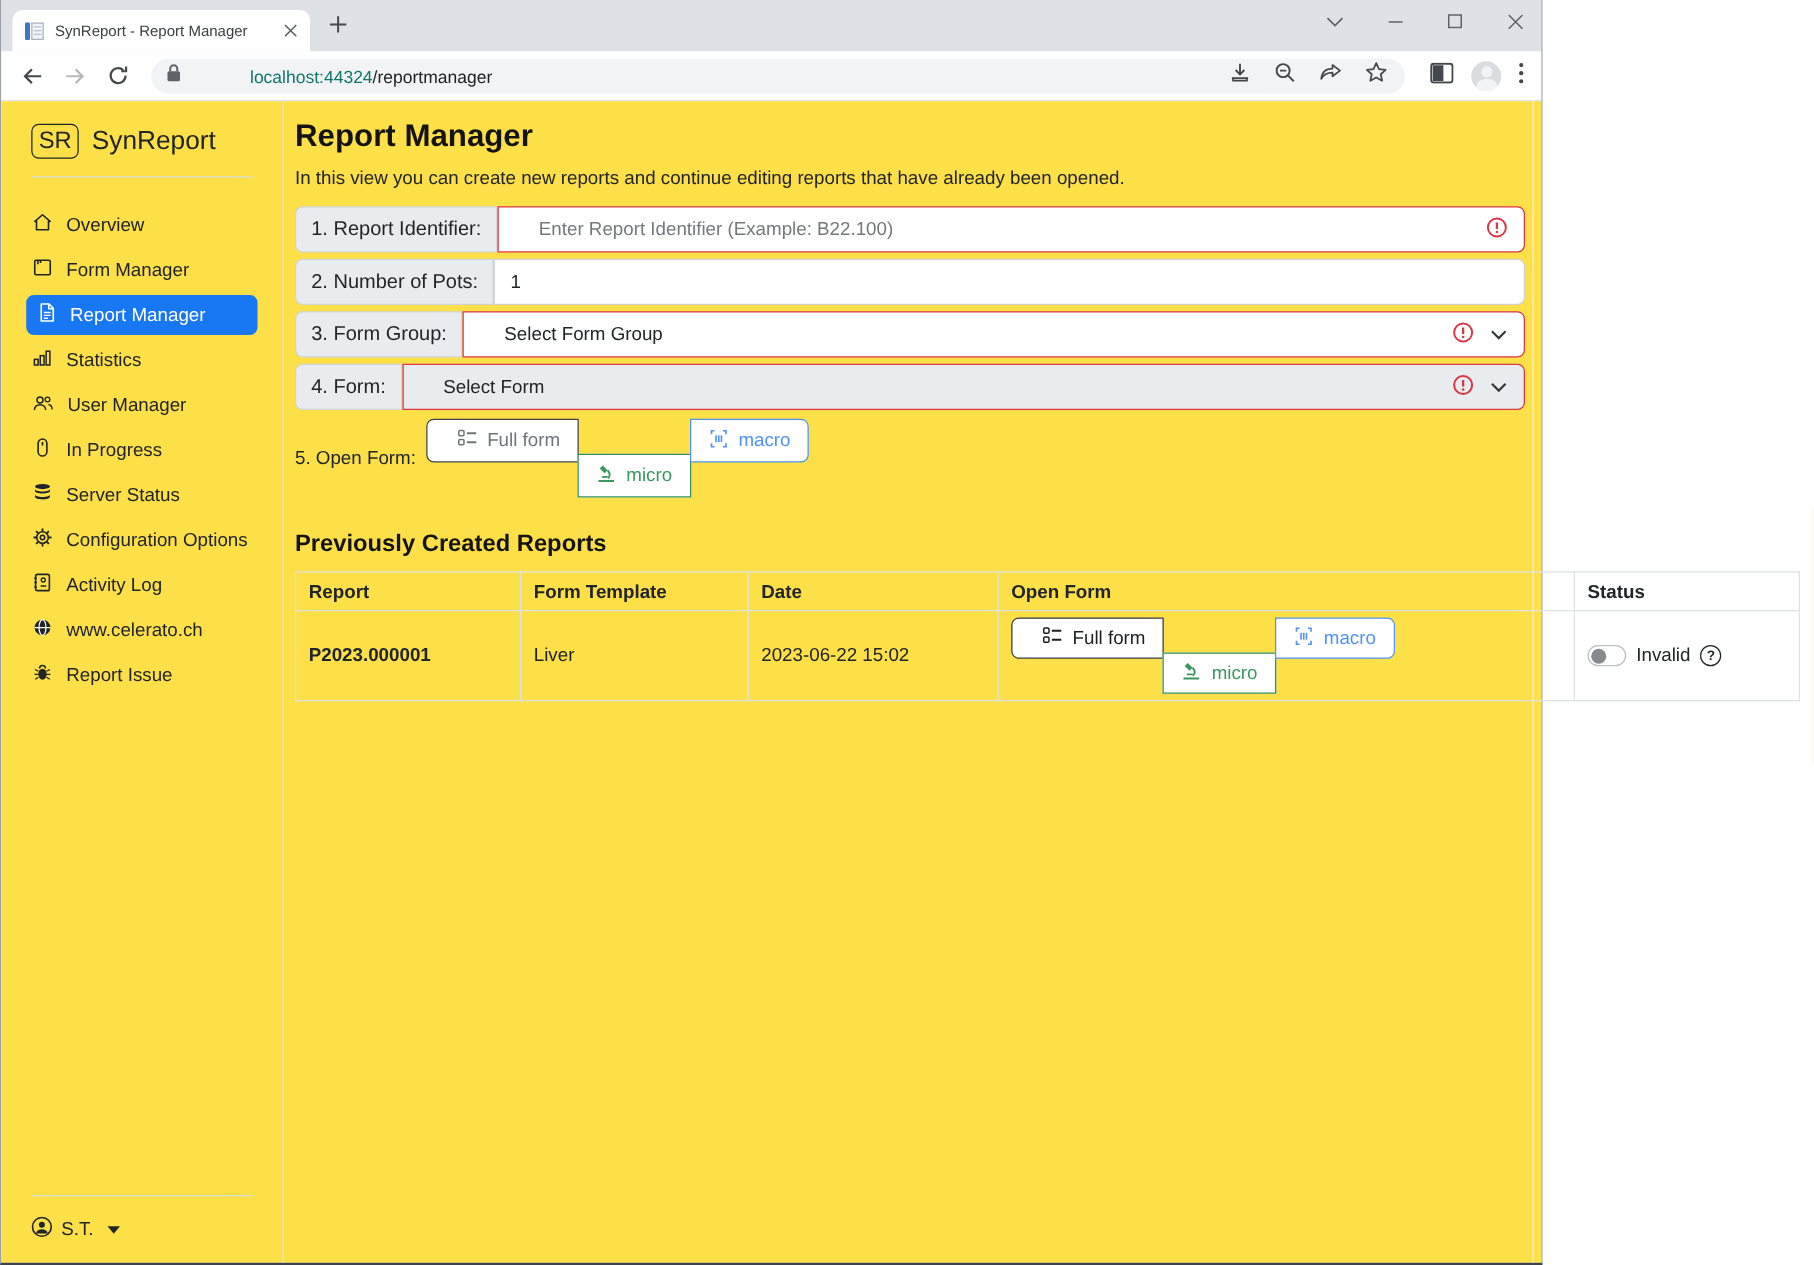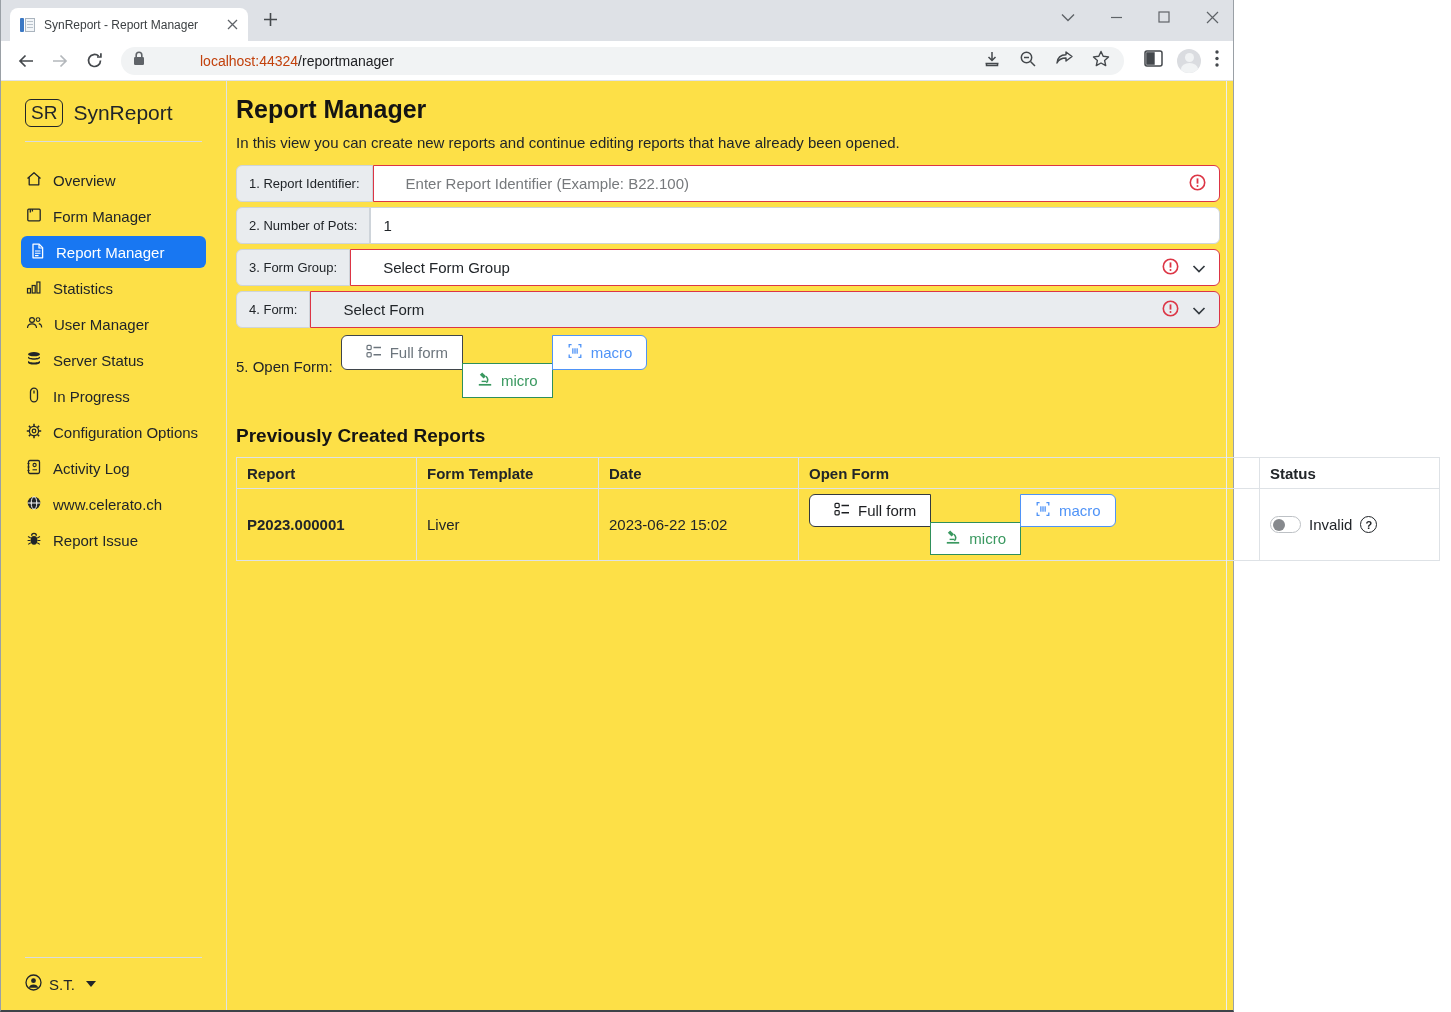--- a/index.html
+++ b/index.html
@@ -25,21 +25,21 @@
   .win-controls { position:absolute; right:8px; top:4px; display:flex; gap:22px; align-items:center; color:#5f6368; }
   .win-controls .wc { width:26px; height:26px; display:flex; align-items:center; justify-content:center; }
 
   .toolbar { height:40px; background:#fff; display:flex; align-items:center; padding:0 10px; gap:4px;
     border-bottom:1px solid #e1e3e6; flex:0 0 auto; }
   .nav-ico { width:30px; height:30px; display:flex; align-items:center; justify-content:center; color:#44484c; }
   .nav-ico.disabled { color:#b4b8bc; }
   .omnibox { flex:1; height:28px; background:#f1f3f4; border-radius:14px; margin:0 6px 0 8px;
     display:flex; align-items:center; padding:0 10px 0 12px; gap:8px; }
   .omni-url { font-size:14px; color:#202124; flex:1; }
-  .omni-url .host { color:#c2410c;padding-left:47px; } .omni-url .path { color:#202124; }
+  .omni-url .host { color:#0f766e;padding-left:47px; } .omni-url .path { color:#202124; }
   .omni-icons { display:flex; align-items:center; gap:18px; color:#44484c; padding-right:4px; }
   .chrome-right { display:flex; align-items:center; gap:14px; padding:0 4px 0 10px; color:#44484c; }
   .avatar-circ { width:24px; height:24px; border-radius:50%; background:#dadce0; position:relative; overflow:hidden; }
   .avatar-circ::before { content:''; position:absolute; left:7.5px; top:4px; width:9px; height:9px; border-radius:50%; background:#f1f3f4; }
   .avatar-circ::after { content:''; position:absolute; left:3.5px; top:14px; width:17px; height:12px; border-radius:50%; background:#f1f3f4; }
 
   
   .app { flex:1; display:flex; min-height:0; background:#fde047; }
   .sidebar { width:226px; flex:0 0 auto; border-right:1px solid #dee2e6; position:relative; padding-top:10px; }
   .brand { display:flex; align-items:center; gap:10px; padding:8px 24px 14px; }
@@ -56,21 +56,21 @@
   .user-row { display:flex; align-items:center; gap:7px; font-size:15px; color:#212529; }
   .caret-down { width:0; height:0; border-left:5px solid transparent; border-right:5px solid transparent; border-top:6px solid #212529; margin-left:4px; }
 
   .main { flex:1; padding:12px 13px 0 9px; position:relative; min-width:0; }
   .scroll-hint { position:absolute; right:6px; top:0; bottom:0; width:1px; background:#ebedef; }
   h1.page-title { font-size:25px; font-weight:700; color:#141414; margin:2px 0 10px; }
   .page-desc { font-size:15px; margin-bottom:14px; }
 
   .igroup { display:flex; height:37px; margin-bottom:5px; }
   .iglabel { background:#e9ecef; border:1px solid #ced4da; border-radius:6px 0 0 6px;
-    display:flex; align-items:center; padding:0 12px; font-size:13px; white-space:nowrap; }
+    display:flex; align-items:center; padding:0 12px; font-size:16px; white-space:nowrap; }
   .ictrl { flex:1; border:1px solid #ced4da; border-left:1px solid #ced4da; border-radius:0 6px 6px 0;
     display:flex; align-items:center; padding:0 40px 0 12px; font-size:15px; position:relative; background:#fff; }
   .ictrl.invalid { border-color:#dc3545;padding-left:32px; }
   .ictrl.disabled { background:#e9ecef; }
   .ictrl input { border:0; outline:0; background:transparent; width:100%; font:inherit; color:#212529; }
   .ictrl input::placeholder { color:#76797c; opacity:1; }
   .err-ico { position:absolute; right:13px; top:50%; transform:translateY(-50%); }
   .with-chevron .err-ico { right:40px; }
   .sel-chevron { position:absolute; right:13px; top:50%; transform:translateY(-50%); color:#343a40; }
 
@@ -267,33 +267,33 @@
                 <circle cx="6" cy="5" r="2.4" fill="none" stroke="currentColor" stroke-width="1.2"></circle>
                 <path d="M1.5 13 c0-2.6 2-4.2 4.5-4.2 s4.5 1.6 4.5 4.2" fill="none" stroke="currentColor" stroke-width="1.2"></path>
                 <circle cx="12" cy="4.6" r="1.9" fill="none" stroke="currentColor" stroke-width="1.1"></circle>
                 <path d="M12.8 8.6 c1.8.4 2.9 1.9 2.9 3.9" fill="none" stroke="currentColor" stroke-width="1.1"></path>
               </svg></span>
           <span>User Manager</span>
         </div>
 
         <div class="nav-item">
           <span><svg width="16" height="16" viewBox="0 0 16 16">
+                <rect x="4.5" y="1.2" width="7" height="13.6" rx="3.5" fill="none" stroke="currentColor" stroke-width="1.3"></rect>
+                <path d="M8 3.6 V6.4" stroke="currentColor" stroke-width="1.3"></path>
+              </svg></span>
+          <span>In Progress</span>
+        </div>
+
+        <div class="nav-item">
+          <span><svg width="16" height="16" viewBox="0 0 16 16">
                 <ellipse cx="8" cy="3.2" rx="6" ry="2.1" fill="currentColor"></ellipse>
                 <path d="M2 5.2 c0 1.1 2.7 2 6 2 s6-.9 6-2 v1.6 c0 1.1-2.7 2-6 2 s-6-.9-6-2 Z" fill="currentColor"></path>
                 <path d="M2 9.6 c0 1.1 2.7 2 6 2 s6-.9 6-2 v1.8 c0 1.2-2.7 2.1-6 2.1 s-6-.9-6-2.1 Z" fill="currentColor"></path>
               </svg></span>
           <span>Server Status</span>
-        </div>
-
-        <div class="nav-item">
-          <span><svg width="16" height="16" viewBox="0 0 16 16">
-                <rect x="4.5" y="1.2" width="7" height="13.6" rx="3.5" fill="none" stroke="currentColor" stroke-width="1.3"></rect>
-                <path d="M8 3.6 V6.4" stroke="currentColor" stroke-width="1.3"></path>
-              </svg></span>
-          <span>In Progress</span>
         </div>
 
         <div class="nav-item">
           <span><svg width="16" height="16" viewBox="0 0 16 16">
                 <circle cx="8" cy="8" r="4.6" fill="none" stroke="currentColor" stroke-width="1.3"></circle>
                 <circle cx="8" cy="8" r="1.8" fill="none" stroke="currentColor" stroke-width="1.2"></circle>
                 <g stroke="currentColor" stroke-width="1.5">
                   <path d="M8 0.8 V3 M8 13 V15.2 M0.8 8 H3 M13 8 H15.2 M2.9 2.9 L4.5 4.5 M11.5 11.5 L13.1 13.1 M13.1 2.9 L11.5 4.5 M4.5 11.5 L2.9 13.1"></path>
                 </g>
               </svg></span>

